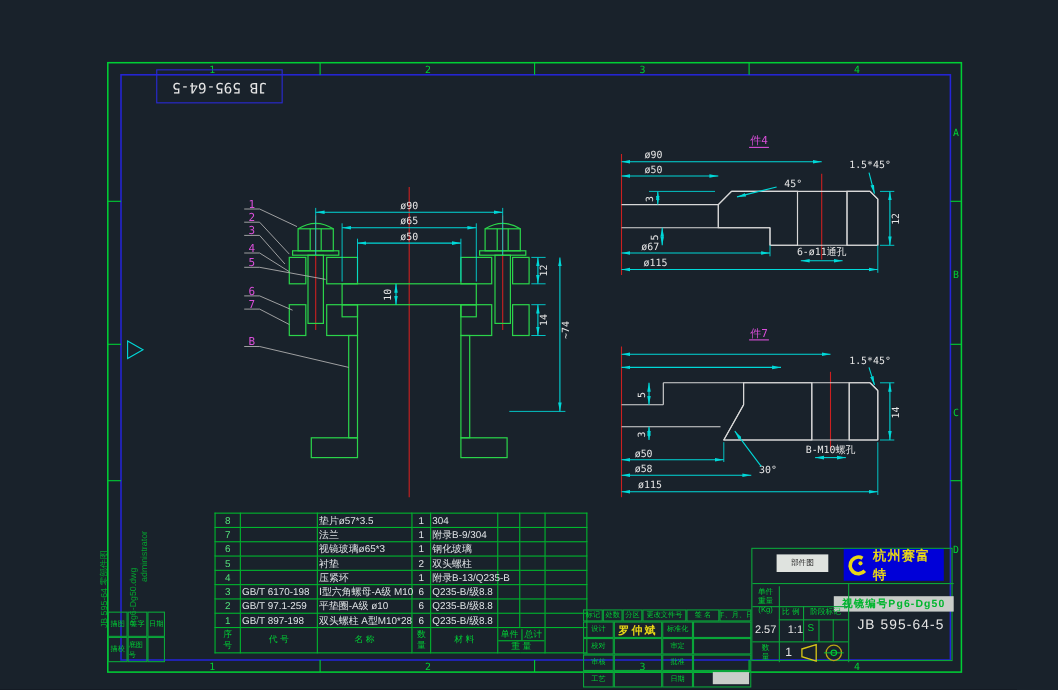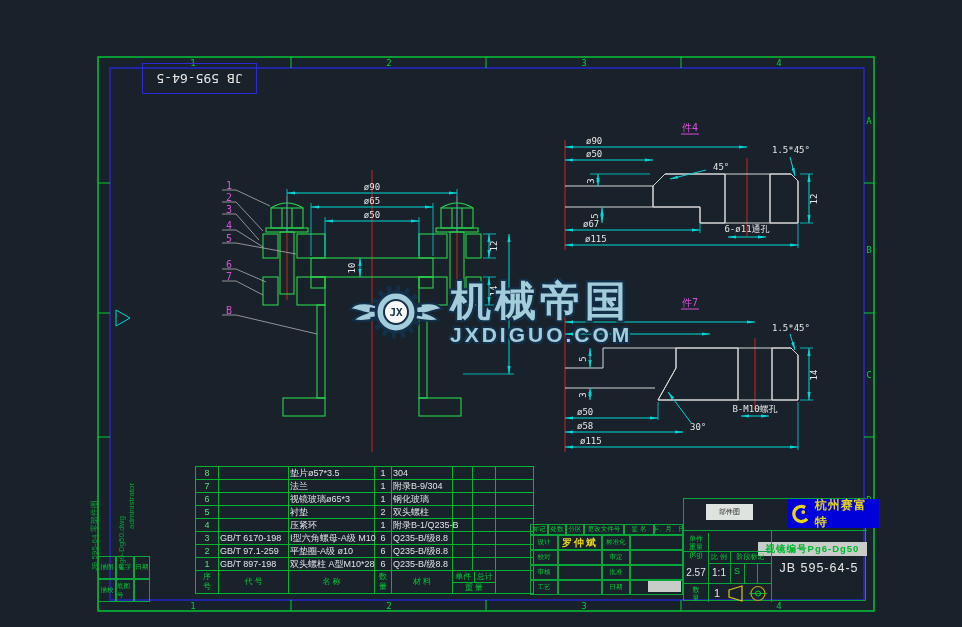--- a/index.html
+++ b/index.html
@@ -24,21 +24,21 @@
   .wm-en{font-size:21px;font-weight:bold;color:#a9d3e2;letter-spacing:3px;margin-top:2px;align-self:flex-end;
      text-shadow:2px 0 #13314b,-2px 0 #13314b,0 2px #13314b,0 -2px #13314b,2px 2px #13314b,-2px -2px #13314b;}
   
   table.parts{position:absolute;left:195px;top:466px;width:338px;border-collapse:collapse;table-layout:fixed;}
   table.parts td{border:1px solid #00b62e;height:12px;padding:0 1px;color:#dfe3e6;font-size:9px;
      white-space:nowrap;overflow:visible;line-height:12px;}
   table.parts td.no{color:#54e07a;text-align:center;}
   table.parts td.qty{text-align:center;}
   table.parts td.ft{color:#00cf35;font-size:8px;text-align:center;line-height:10px;height:22px;}
   
-  .sig{position:absolute;left:530px;top:524px;width:153px;height:71px;font-size:6.5px;color:#00cf35;}
+  .sig{position:absolute;left:530px;top:554px;width:153px;height:71px;font-size:6.5px;color:#00cf35;}
   .sig .cell{position:absolute;border:1px solid #0aa53a;box-sizing:border-box;
      display:flex;align-items:center;justify-content:center;white-space:nowrap;overflow:hidden;}
   .sig .yellow{color:#e8d616;font-size:10px;font-weight:bold;letter-spacing:2px;}
   .grayb{position:absolute;background:#c9cdc9;}
   
   .tb{position:absolute;left:683px;top:498px;width:183px;height:103px;box-sizing:border-box;border:1px solid #0aa53a;}
   .tb .abs{position:absolute;box-sizing:border-box;}
   .tb .lab{color:#00cf35;font-size:7px;line-height:8px;text-align:center;}
   .tb .val{color:#e6e6e6;font-size:10px;text-align:center;}
   .docbox{background:#dfe3df;color:#222;font-size:7px;display:flex;align-items:center;justify-content:center;}
@@ -310,36 +310,20 @@
       <text class="tw" x="577" y="429">ø58</text>
       <line class="ext" x1="798" y1="402" x2="798" y2="450"></line>
       <line class="dim" x1="565" y1="447" x2="798" y2="447"></line>
       <text class="tw" x="580" y="444">ø115</text>
       <text class="tw" x="690" y="430">30°</text>
       <line class="dime" x1="692" y1="424" x2="668" y2="392"></line>
     </g>
   </g>
 </svg>
 
-<div class="wm">
-  <svg width="96" height="64" viewBox="0 0 96 64">
-    <g stroke="#13314b" stroke-width="2" fill="#a9d3e2">
-      <path d="M38,30 C24,20 8,20 2,28 C10,29 13,31 18,32 C12,34 8,36 5,39 C16,42 30,38 40,35 z"></path>
-      <path d="M58,30 C72,20 88,20 94,28 C86,29 83,31 78,32 C84,34 88,36 91,39 C80,42 66,38 56,35 z"></path>
-    </g>
-    <circle cx="48" cy="31" r="23" fill="none" stroke="#13314b" stroke-width="7" stroke-dasharray="4 5"></circle>
-    <circle cx="48" cy="31" r="20" fill="#a9d3e2" stroke="#13314b" stroke-width="3"></circle>
-    <circle cx="48" cy="31" r="12" fill="#ffffff" stroke="#13314b" stroke-width="2"></circle>
-    <text x="48" y="35" text-anchor="middle" font-size="11" font-weight="bold" fill="#13314b">JX</text>
-  </svg>
-  <div class="wm-txt">
-    <span class="wm-cn">机械帝国</span>
-    <span class="wm-en">JXDIGUO.COM</span>
-  </div>
-</div>
 
 <div class="stamp">JB 595-64-5</div>
 
 <div class="vtxt" style="left:100px;top:560px;">JB 595-64 零部件图</div>
 <div class="vtxt" style="left:126px;top:560px;">Pg6-Dg50.dwg</div>
 <div class="vtxt" style="left:136px;top:520px;">administrator</div>
 
 <div class="mini">
   <div>描图</div>
   <div>签字</div>
@@ -399,21 +383,21 @@
           <td>双头螺柱</td>
           <td></td>
           <td></td>
           <td></td>
         </tr>
     <tr>
           <td class="no">4</td>
           <td></td>
           <td>压紧环</td>
           <td class="qty">1</td>
-          <td>附录B-1/Q235-B</td>
+          <td>附录B-13/Q235-B</td>
           <td></td>
           <td></td>
           <td></td>
         </tr>
     <tr>
           <td class="no">3</td>
           <td>GB/T 6170-198</td>
           <td>Ⅰ型六角螺母-A级 M10</td>
           <td class="qty">6</td>
           <td>Q235-B/级8.8</td>
@@ -488,21 +472,21 @@
   <div class="cell" style="left:28px;top:56px;width:44px;height:15px;"></div>
   <div class="cell" style="left:72px;top:56px;width:28px;height:15px;">日期</div>
   <div class="cell" style="left:100px;top:56px;width:53px;height:15px;"></div>
   <div class="grayb" style="left:118px;top:57px;width:33px;height:11px;"></div>
 </div>
 
 <div class="tb">
   <div class="abs docbox" style="left:22px;top:5px;width:47px;height:16px;">
     <span>部件图</span>
   </div>
-  <div class="abs banner" style="left:104px;top:0;width:91px;height:29px;font-family:Liberation Mono, monospace;">
+  <div class="abs banner" style="left:83px;top:0;width:91px;height:29px;font-family:Liberation Mono, monospace;">
     <svg width="22" height="22" viewBox="0 0 22 22">
       <circle cx="11" cy="11" r="8" fill="none" stroke="#e8d616" stroke-width="3.5" stroke-dasharray="36 14" transform="rotate(40 11 11)"></circle>
       <circle cx="13" cy="9" r="2" fill="#e8d616"></circle>
     </svg>
     <span class="cname">杭州赛富特</span>
   </div>
   <div class="gline" style="left:0;top:31px;width:183px;height:1px;"></div>
   <div class="abs strip" style="left:74px;top:43px;width:109px;height:14px;">
     <span>视镜编号Pg6-Dg50</span>
   </div>
@@ -514,21 +498,21 @@
   <div class="gline" style="left:24px;top:64px;width:63px;height:1px;"></div>
 
   <div class="abs lab" style="left:0;top:36px;width:24px;">
     <div>单件</div>
     <div>重量</div>
     <div>(Kg)</div>
   </div>
   <div class="abs lab" style="left:24px;top:54px;width:22px;">比 例</div>
   <div class="abs lab" style="left:46px;top:54px;width:41px;">阶段标记</div>
   <div class="abs val" style="left:0;top:68px;width:24px;">2.57</div>
-  <div class="abs val" style="left:24px;top:68px;width:22px;">1:1</div>
+  <div class="abs val" style="left:24px;top:68px;width:22px;text-align:right;">1:1</div>
   <div class="abs lab" style="left:46px;top:68px;width:14px;font-size:9px;">S</div>
   <div class="gline" style="left:60px;top:64px;width:1px;height:20px;"></div>
   <div class="gline" style="left:73px;top:64px;width:1px;height:20px;"></div>
 
   <div class="abs lab" style="left:0;top:87px;width:24px;">
     <div>数</div>
     <div>量</div>
   </div>
   <div class="abs val" style="left:24px;top:88px;width:18px;font-size:11px;">1</div>
   <div class="abs" style="left:42px;top:86px;">

